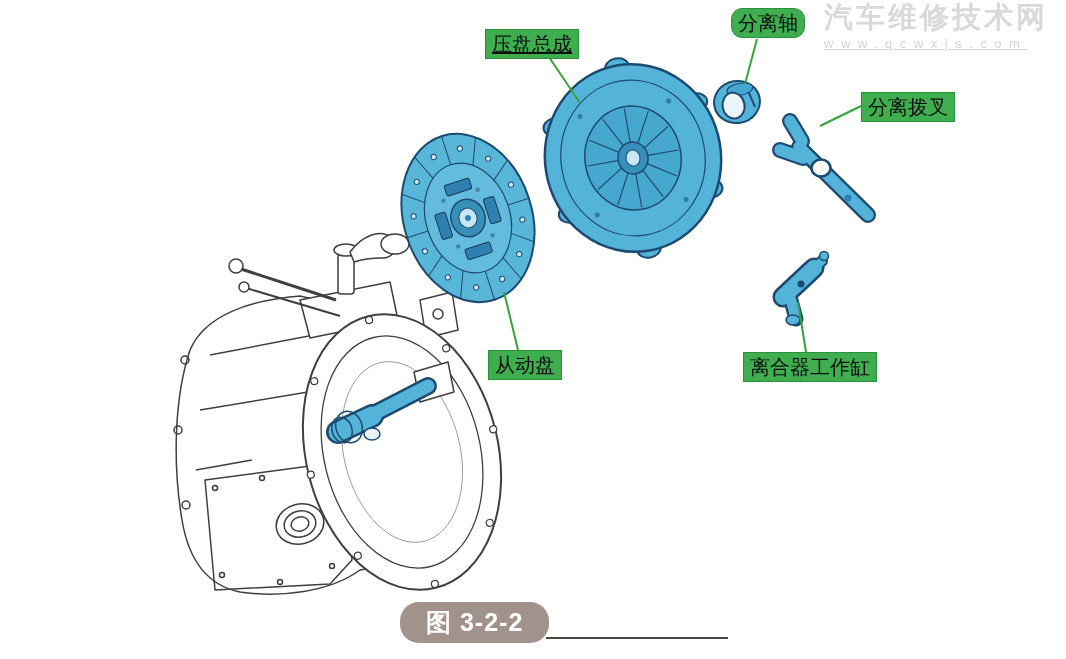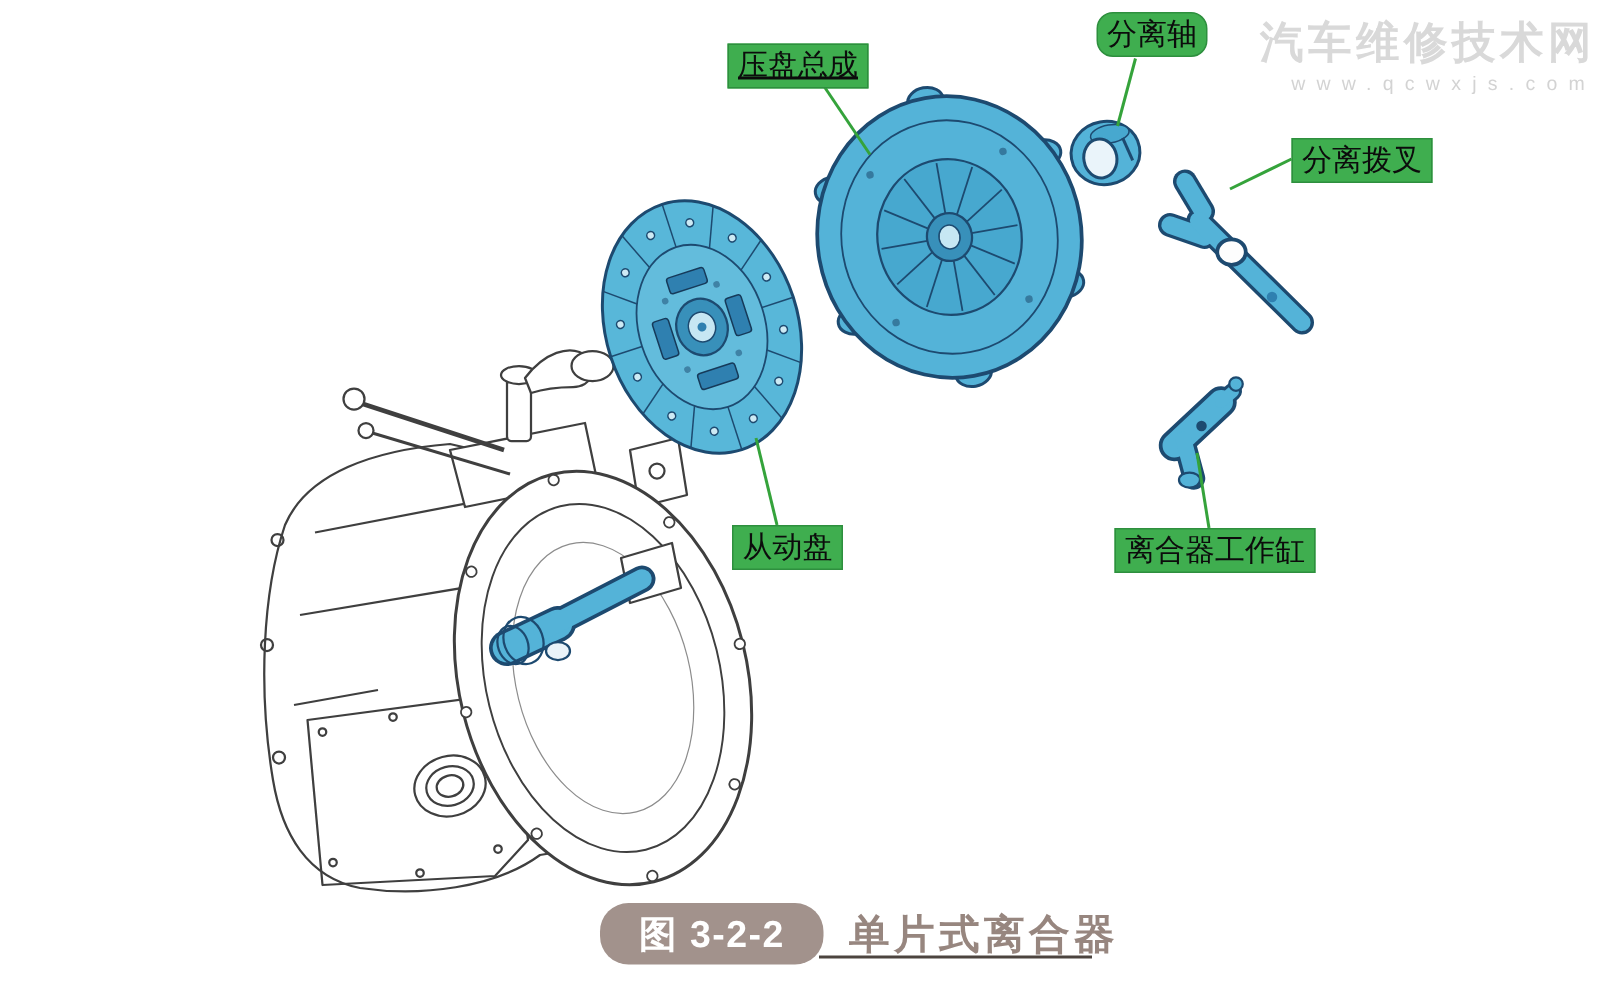--- a/index.html
+++ b/index.html
@@ -5,24 +5,24 @@
   :root{
     --label-bg:#3fae4f; --label-border:#2e8f3e; --leader-green:#35a33b;
     --part-blue:#54b3d8; --part-blue-dark:#2f80b0; --outline-navy:#1d4a70;
     --caption-bg:#a2928c; --caption-text:#97867f; --underline:#4c443f;
     --watermark:#d9d9d9;
   }
   html,body{margin:0;padding:0;background:#fff;}
   .page{position:relative;width:1066px;height:659px;background:#fff;overflow:hidden;
         font-family:"Liberation Sans",sans-serif;}
   .diagram{position:absolute;left:0;top:0;width:1066px;height:659px;}
-  .watermark{position:absolute;left:824px;top:14px;width:240px;text-align:right;
+  .watermark{position:absolute;left:824px;top:2px;width:240px;text-align:left;
              color:var(--watermark);line-height:1.1;user-select:none;}
   .watermark .wm1{font-size:29px;font-weight:bold;letter-spacing:3px;white-space:nowrap;}
-  .watermark .wm2{font-size:13px;letter-spacing:7.5px;color:#d3d3d3;margin-top:3px;white-space:nowrap;}
+  .watermark .wm2{font-size:13px;letter-spacing:7.5px;color:#d3d3d3;margin-top:3px;white-space:nowrap;text-decoration:underline;}
   .part-label{position:absolute;background:var(--label-bg);border:1px solid var(--label-border);
               color:#0c0c0c;font-size:20px;font-weight:500;line-height:1.1;
               padding:3px 6px;white-space:nowrap;}
   .lbl-pressure-plate{left:485px;top:29px;text-decoration:underline;}
   .lbl-release-shaft{left:731px;top:8px;border-radius:11px;}
   .lbl-release-fork{left:861px;top:92px;}
   .lbl-driven-disc{left:488px;top:350px;}
   .lbl-slave-cylinder{left:743px;top:352px;font-family:Liberation Serif, serif;}
   .caption{position:absolute;left:0;top:598px;width:1048px;height:48px;}
   .fig-pill{position:absolute;left:400px;top:4px;background:var(--caption-bg);color:#fff;
@@ -237,17 +237,16 @@
   </div>
 
   <div class="part-label lbl-pressure-plate">压盘总成</div>
   <div class="part-label lbl-release-shaft">分离轴</div>
   <div class="part-label lbl-release-fork">分离拨叉</div>
   <div class="part-label lbl-driven-disc">从动盘</div>
   <div class="part-label lbl-slave-cylinder">离合器工作缸</div>
 
   <div class="caption">
     <span class="fig-pill">图 3-2-2</span>
-    <span class="fig-title">单片式离合器</span>
     <span class="fig-underline"></span>
   </div>
 
 </div>
 
 </body></html>

